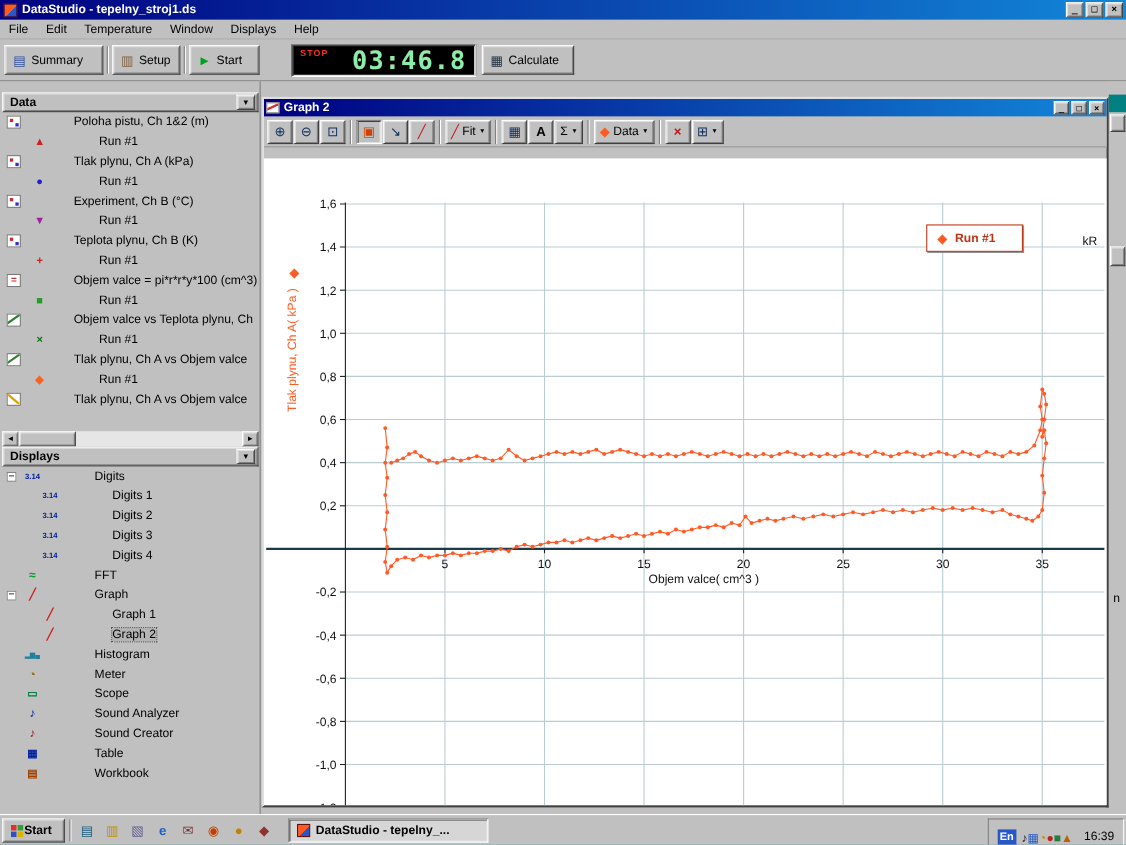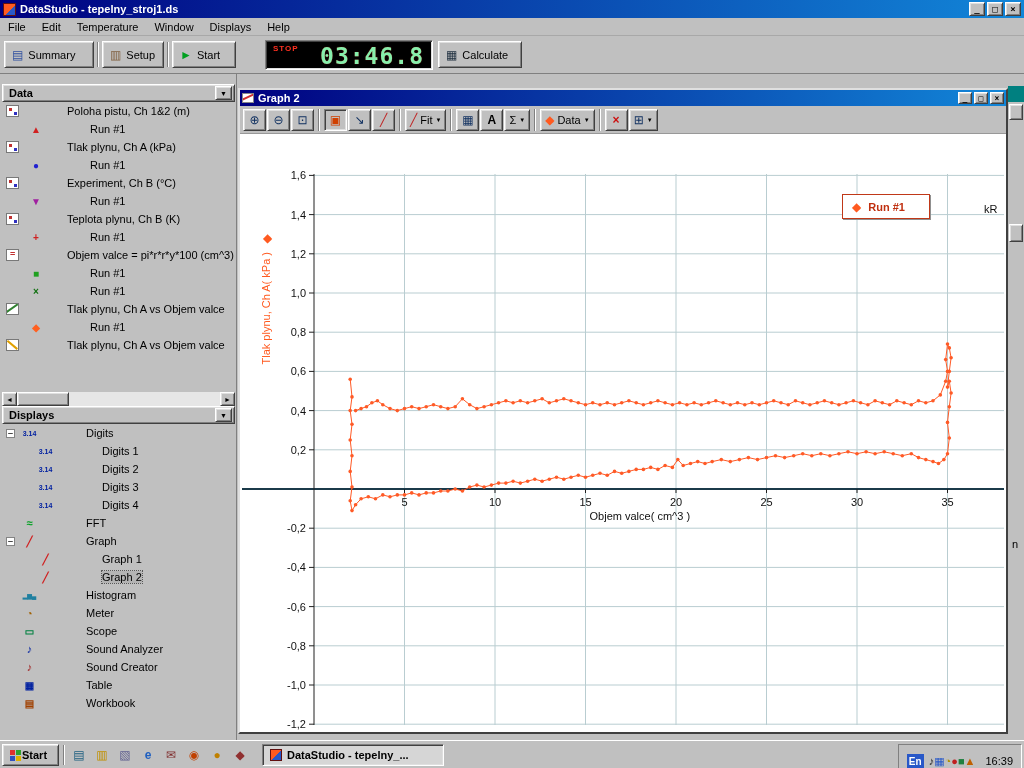--- a/index.html
+++ b/index.html
@@ -91,21 +91,21 @@
   .gicon { width:12px; height:10px; background:#fff; border:1px solid #888; position:relative; overflow:hidden; flex:none; }
   .gicon::after { content:""; position:absolute; left:-1px; bottom:1px; width:15px; height:2px;
     background:#d03030; transform:rotate(-25deg); transform-origin:left bottom; }
   .gw-toolbar { height:28px; flex:none; background:#c0c0c0; display:flex; align-items:center;
     padding:2px 3px; gap:1px; border-bottom:1px solid #989898; }
   .gbtn { height:22px; min-width:23px; background:#c0c0c0; display:flex; align-items:center;
     justify-content:center; gap:3px; padding:0 4px; font-size:12px; }
   .gbtn .lbl { font-size:11px; }
   .gbtn .drop { font-size:6px; }
   .gsep { width:2px; height:22px; border-left:1px solid #808080; border-right:1px solid #ffffff; margin:0 3px; }
-  #plot { flex:1; background:#ffffff; position:relative; overflow:hidden; }
+  #plot { flex:1; background:#ffffff; position:relative; overflow:hidden;margin-top:10px; }
   #ylabel { position:absolute; left:20px; top:118px; writing-mode:vertical-rl;
     transform:rotate(180deg); color:#ff5a20; font-size:11px; white-space:nowrap; }
   #y-diamond { position:absolute; left:23px; top:97px; color:#ff5a20; font-size:12px; }
   #legend { position:absolute; left:602px; top:60px; width:88px; height:25px; background:#fff;
     border:1px solid #c03818; box-shadow:1px 1px 0 #909090; display:flex; align-items:center;
     gap:7px; padding:0 9px; }
   .lg-marker { color:#ff5a20; font-size:12px; }
   .lg-label { color:#c03010; font-size:11px; font-weight:bold; }
 
   
@@ -225,20 +225,24 @@
             <span class="marker" style="color: rgb(208, 32, 32);">+</span>
             <span class="tlabel">Run #1</span>
           </div>
           <div class="trow">
             <span class="mi calc"></span>
             <span class="tlabel">Objem valce = pi*r*r*y*100 (cm^3)</span>
           </div>
           <div class="trow child">
             <span class="marker" style="color: rgb(32, 160, 32);">■</span>
             <span class="tlabel">Run #1</span>
+          </div>
+          <div class="trow">
+            <span class="mi xy"></span>
+            <span class="tlabel">Objem valce vs Teplota plynu, Ch</span>
           </div>
           <div class="trow child">
             <span class="marker" style="color: rgb(16, 112, 16);">×</span>
             <span class="tlabel">Run #1</span>
           </div>
           <div class="trow">
             <span class="mi xy"></span>
             <span class="tlabel">Tlak plynu, Ch A vs Objem valce</span>
           </div>
           <div class="trow child">

